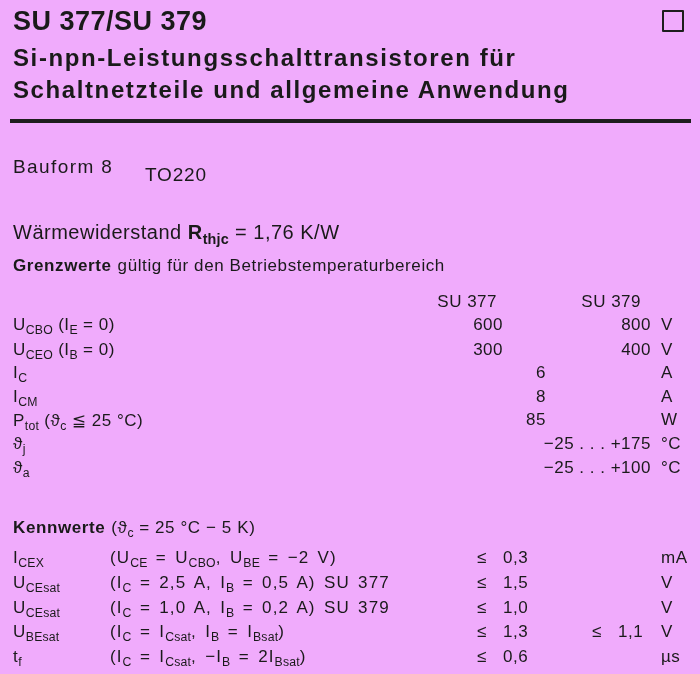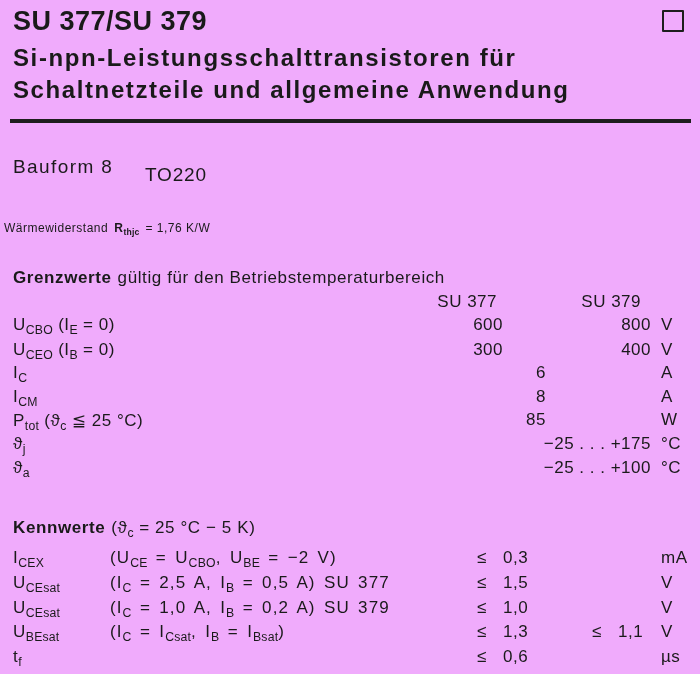--- a/index.html
+++ b/index.html
@@ -15,28 +15,28 @@
   
   .title { left:13px; top:6px; font-size:27px; font-weight:700; letter-spacing:0.5px; }
   .corner-box { left:662px; top:10px; width:22px; height:22px; border:2.5px solid #1d1d1d; border-radius:1px; background:transparent; }
   .subtitle { left:13px; top:42px; font-size:24px; font-weight:700; letter-spacing:1.6px; line-height:32px; }
   .rule { left:10px; top:119px; width:681px; height:4px; background:#1e1e1e; }
 
   
   .bauform { top:156px; font-size:19px; letter-spacing:1.4px; }
   .bauform .b-label { position:absolute; left:13px; top:0; }
   .bauform .b-value { position:absolute; left:145px; top:0; letter-spacing:0.8px;margin-top:8px; }
-  .thermal { left:4px; top:221px; font-size:12px; letter-spacing:0.5px; }
+  .thermal { left:13px; top:221px; font-size:20px; letter-spacing:0.5px; }
   .thermal .sym { font-weight:700; margin:0 6px; }
 
   
   .sec-heading { left:13px; font-size:17px; letter-spacing:0.6px; }
   .sec-heading .hb { font-weight:700; }
   .sec-heading .hr2 { margin-left:6px; }
-  .gw-heading { top:268px; }
+  .gw-heading { top:256px; }
   .kw-heading { top:518px; }
 
   
   .row { position:absolute; left:0; right:0; height:24px; font-size:17px; letter-spacing:0.5px; }
   .row > span { position:absolute; top:0; white-space:nowrap; }
   .c-label { left:13px; }
   .c-v1 { right:197px; }
   .c-vc { right:154px; }
   .c-v2 { right:49px; }
   .c-unit { left:661px; }
@@ -179,20 +179,21 @@
     <span class="k-cond">(I<sub>C</sub> = I<sub>Csat</sub>, I<sub>B</sub> = I<sub>Bsat</sub>)</span>
     <span class="k-s1">≤</span>
     <span class="k-v1">1,3</span>
     <span class="k-s2">≤</span>
     <span class="k-v2">1,1</span>
     <span class="k-unit">V</span>
   </div>
 
   <div class="row" style="top:647px">
     <span class="k-label">t<sub>f</sub></span>
+    <span class="k-cond">(I<sub>C</sub> = I<sub>Csat</sub>, −I<sub>B</sub> = 2I<sub>Bsat</sub>)</span>
     <span class="k-s1">≤</span>
     <span class="k-v1">0,6</span>
     <span class="k-s2"></span>
     <span class="k-v2"></span>
     <span class="k-unit">µs</span>
   </div>
 
 </div>
 
 </body></html>

